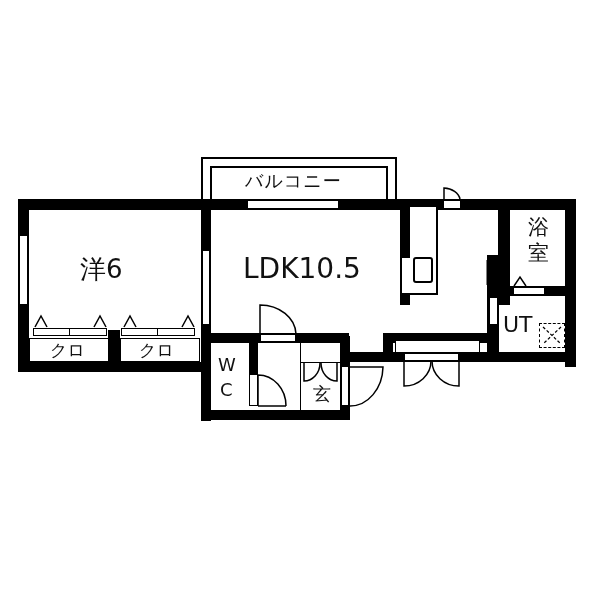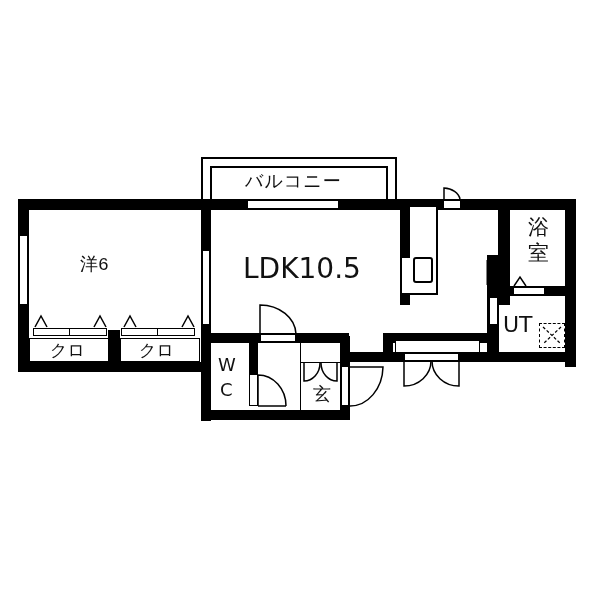--- a/index.html
+++ b/index.html
@@ -39,21 +39,21 @@
   <div class="wall" style="left:108px;top:330px;width:12px;height:35px;"></div>
   <div class="win" style="left:33px;top:328px;width:37px;height:8px;"></div>
   <div class="win" style="left:69px;top:328px;width:38px;height:8px;"></div>
   <div class="win" style="left:121px;top:328px;width:37px;height:8px;"></div>
   <div class="win" style="left:157px;top:328px;width:38px;height:8px;"></div>
   <div class="room" style="left:29px;top:338px;width:80px;height:24px;border:1px solid #000;box-sizing:border-box;"></div>
   <div class="room" style="left:120px;top:338px;width:80px;height:24px;border:1px solid #000;box-sizing:border-box;"></div>
   <div class="label" style="left:50px;top:342px;font-size:17px;">クロ</div>
   <div class="label" style="left:139px;top:342px;font-size:17px;">クロ</div>
 
-  <div class="label" style="left:80px;top:256px;font-size:18px;font-family:Liberation Mono, monospace;">洋6</div>
+  <div class="label" style="left:80px;top:256px;font-size:26px;">洋6</div>
 
   <div class="label" style="left:243px;top:255px;font-size:28px;text-align:center;">LDK10.5</div>
 
   <div class="wall" style="left:400px;top:205px;width:10px;height:100px;"></div>
   <div class="room" style="left:400px;top:205px;width:38px;height:90px;border:2px solid #000;box-sizing:border-box;background:#fff;"></div>
   <div class="wall" style="left:400px;top:205px;width:10px;height:53px;"></div>
   <div class="room" style="left:413px;top:257px;width:20px;height:26px;border:2px solid #000;border-radius:3px;box-sizing:border-box;"></div>
 
   <div class="wall" style="left:498px;top:205px;width:12px;height:100px;"></div>
   <div class="wall" style="left:498px;top:286px;width:78px;height:10px;"></div>

